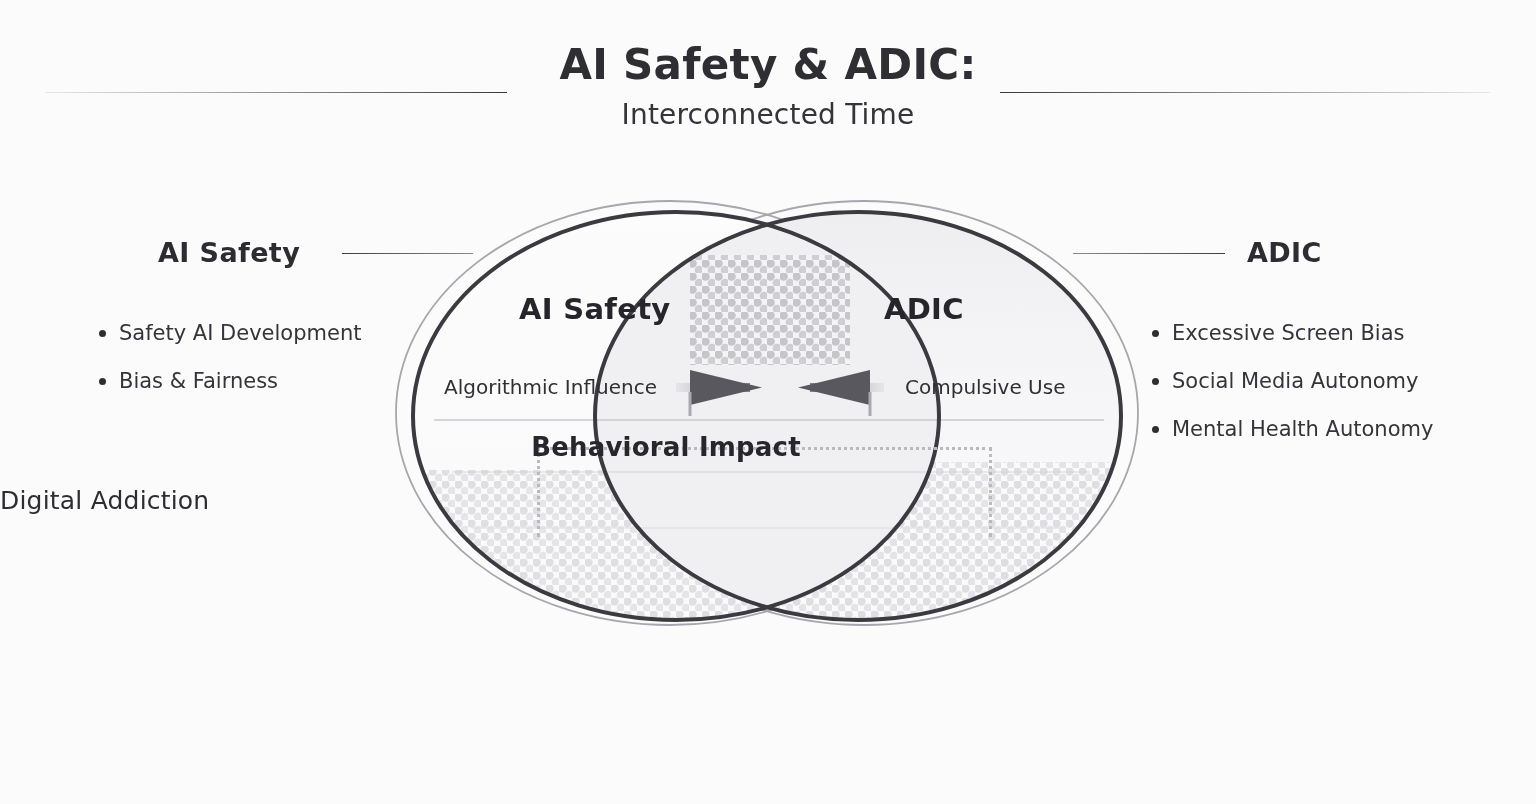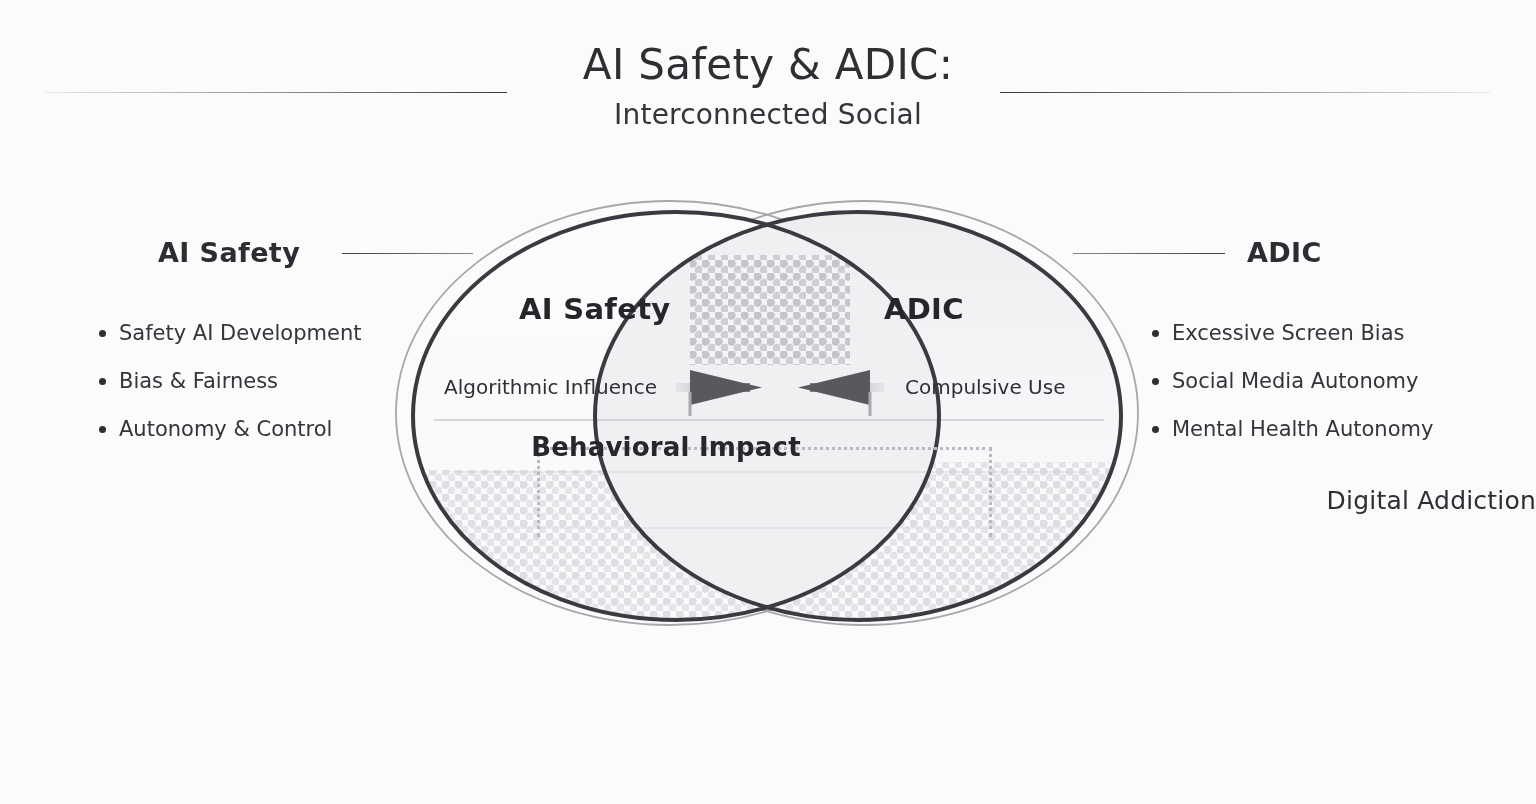--- a/index.html
+++ b/index.html
@@ -22,21 +22,21 @@
 
   
   #title-block {
     position: absolute;
     left: 0; top: 40px;
     width: 1536px;
     text-align: center;
   }
   #main-title {
     font-size: 42px;
-    font-weight: 400;
+    font-weight: 700;
     color: #2e2e33;
     letter-spacing: 0.3px;
     line-height: 1.18;
     margin: 0;
   }
   #subtitle {
     font-size: 28px;
     font-weight: 400;
     color: #34343a;
     margin-top: 8px;
@@ -146,21 +146,21 @@
     text-align: center;
     font-size: 26px;
     font-weight: 700;
     color: #26262c;
     letter-spacing: 0.2px;
   }
   #digital-addiction {
     position: absolute;
     left: 0; top: 486px;
     width: 1536px;
-    text-align: right;
+    text-align: left;
     font-size: 25px;
     font-weight: 400;
     color: #2d2d33;
     letter-spacing: 0.2px;
   }
 
   #dotted-box {
     position: absolute;
     left: 537px;
     top: 447px;
@@ -174,41 +174,37 @@
 </head>
 <body>
 
 <div id="stage">
 
   <div id="title-rule-left" class="title-rule"></div>
   <div id="title-rule-right" class="title-rule"></div>
 
   <div id="title-block">
     <div id="main-title">AI Safety &amp; ADIC:</div>
-    <div id="subtitle">Interconnected Social</div>
+    <div id="subtitle">Interconnected Time</div>
   </div>
 
   <div id="left-heading" class="side-heading">AI Safety</div>
   <div id="left-heading-rule" class="side-rule"></div>
 
   <div id="right-heading" class="side-heading">ADIC</div>
   <div id="right-heading-rule" class="side-rule"></div>
 
   <ul id="left-list" class="bullet-list">
     <li class="bullet-item">
       <span class="dot"></span>
       <span>Safety AI Development</span>
     </li>
     <li class="bullet-item">
       <span class="dot"></span>
       <span>Bias &amp; Fairness</span>
-    </li>
-    <li class="bullet-item">
-      <span class="dot"></span>
-      <span>Autonomy &amp; Control</span>
     </li>
   </ul>
 
   <ul id="right-list" class="bullet-list">
     <li class="bullet-item">
       <span class="dot"></span>
       <span>Excessive Screen Bias</span>
     </li>
     <li class="bullet-item">
       <span class="dot"></span>

